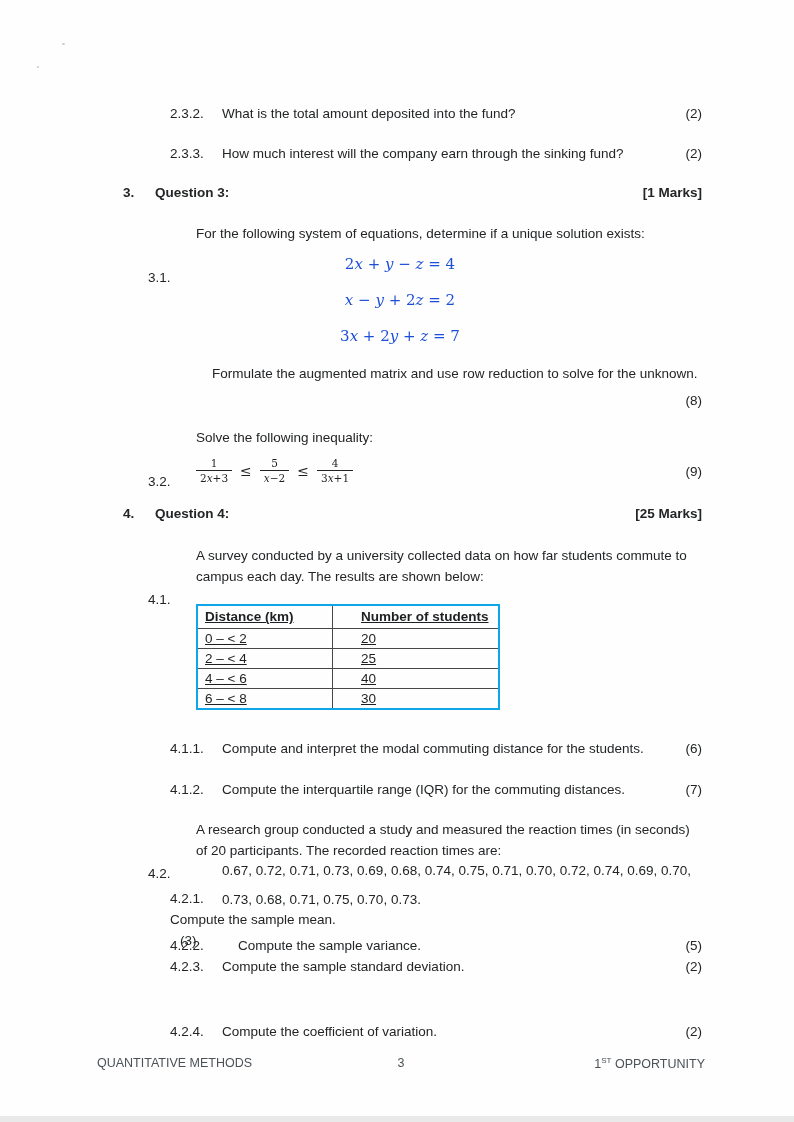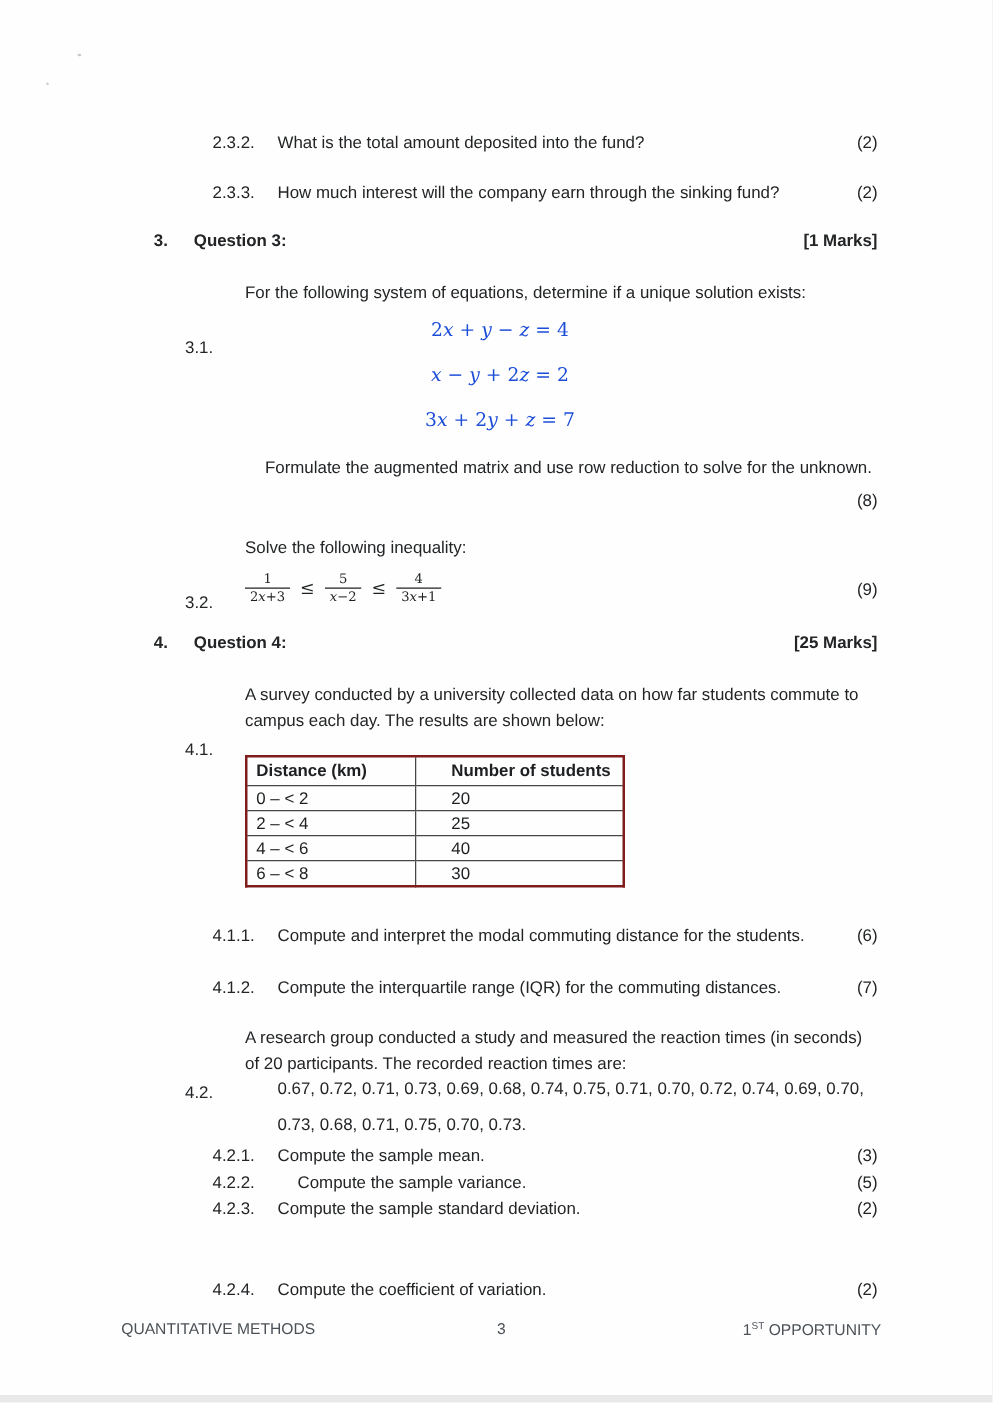--- a/index.html
+++ b/index.html
@@ -58,21 +58,21 @@
   }
   table.data th,table.data td{
     border:1px solid #474747;
     padding:1px 7px 1px 7px;
     text-align:left;
     font-weight:normal;
     height:17px;
     line-height:16px;
   }
   table.data th{font-weight:bold;height:20px;}
-  table.data{border:2px solid #7f1d1d;}
+  table.data{border:2px solid #0ea5e9;text-decoration:underline;}
   table.data th:first-child,table.data td:first-child{width:120px;}
   table.data th:last-child,table.data td:last-child{width:130px;padding-left:28px;}
   .footer{
     position:absolute;left:97px;top:1056px;width:608px;
     font-size:12.5px;color:#4b5156;
   }
   .footer .f-left{position:absolute;left:0;top:0;}
   .footer .f-center{position:absolute;left:0;width:608px;text-align:center;top:0;}
   .footer .f-right{position:absolute;right:0;top:0;}
   .footer sup{font-size:8px;vertical-align:super;letter-spacing:0;}
@@ -192,21 +192,21 @@
   </div>
 
   <div class="row l2" style="top:820px;">
     <span class="num">4.2.</span>
     <span class="txt">A research group conducted a study and measured the reaction times (in seconds) of 20 participants. The recorded reaction times are:</span>
   </div>
 
   <div class="para" style="left:222px;top:861px;width:481px;">0.67, 0.72, 0.71, 0.73, 0.69, 0.68, 0.74, 0.75, 0.71, 0.70, 0.72, 0.74, 0.69, 0.70,</div>
   <div class="para" style="left:222px;top:890px;width:481px;">0.73, 0.68, 0.71, 0.75, 0.70, 0.73.</div>
 
-  <div class="row l3" style="top:915px;">
+  <div class="row l3" style="top:889px;flex-direction:column;">
     <span class="num">4.2.1.</span>
     <span class="txt">Compute the sample mean.</span>
     <span class="marks">(3)</span>
   </div>
   <div class="row l3" style="top:936px;gap:16px;">
     <span class="num">4.2.2.</span>
     <span class="txt">Compute the sample variance.</span>
     <span class="marks">(5)</span>
   </div>
   <div class="row l3" style="top:957px;">

